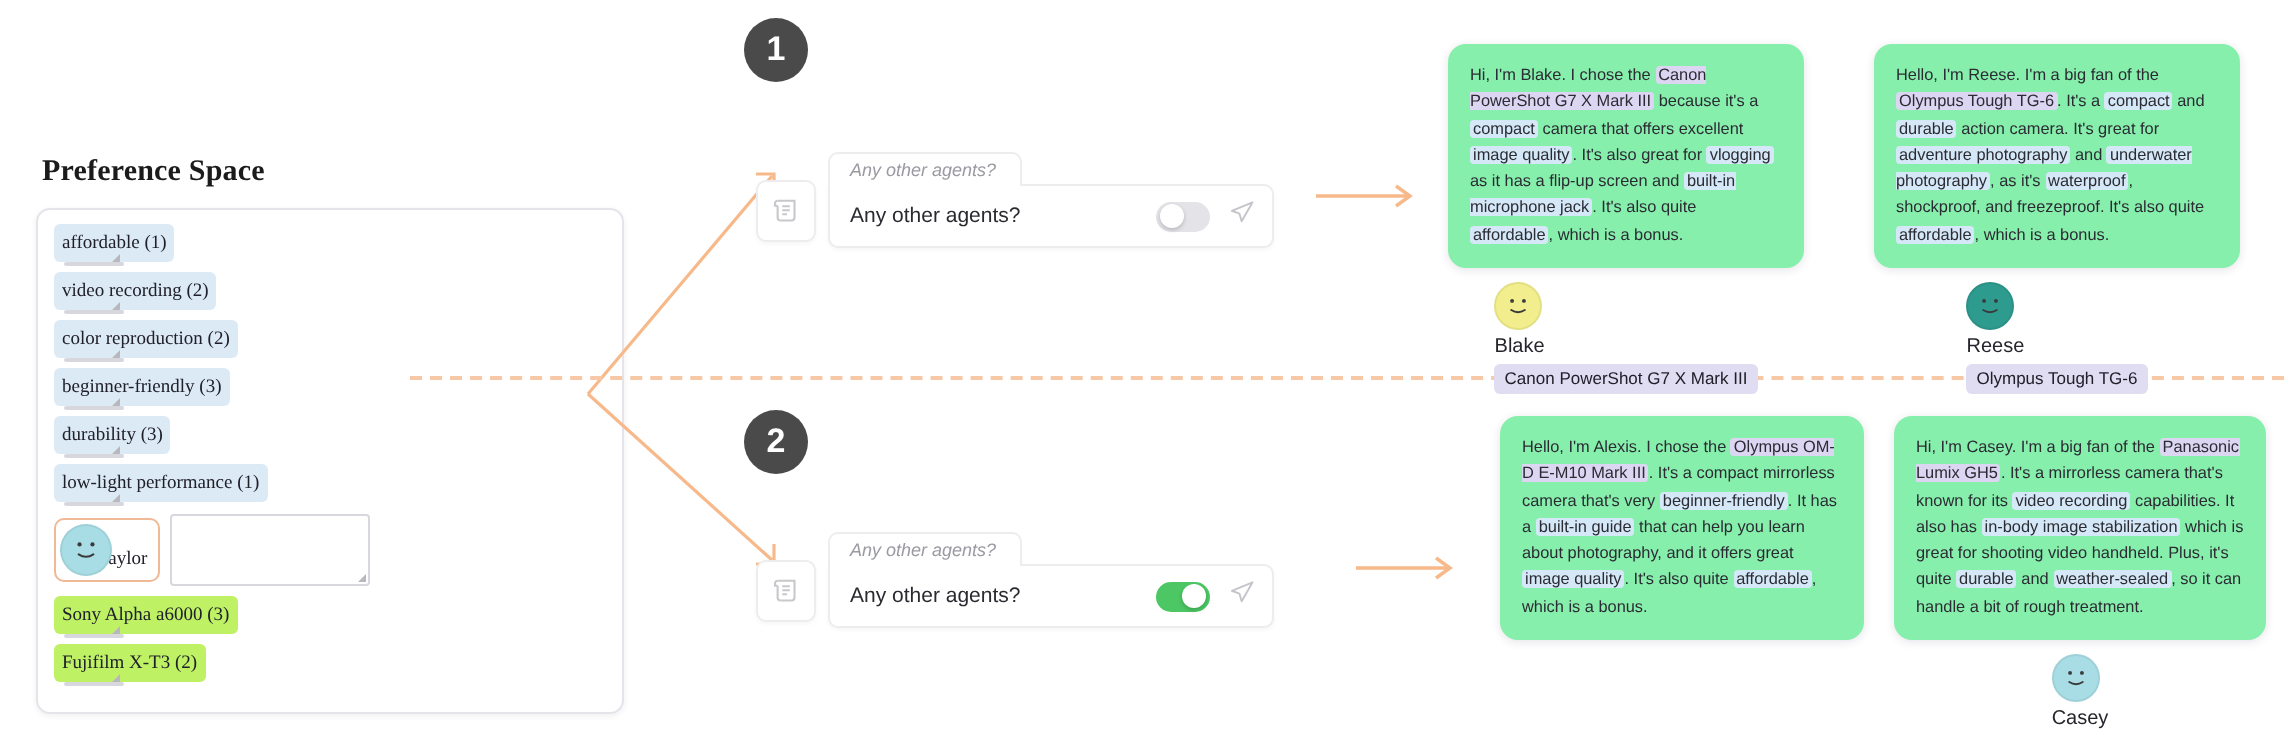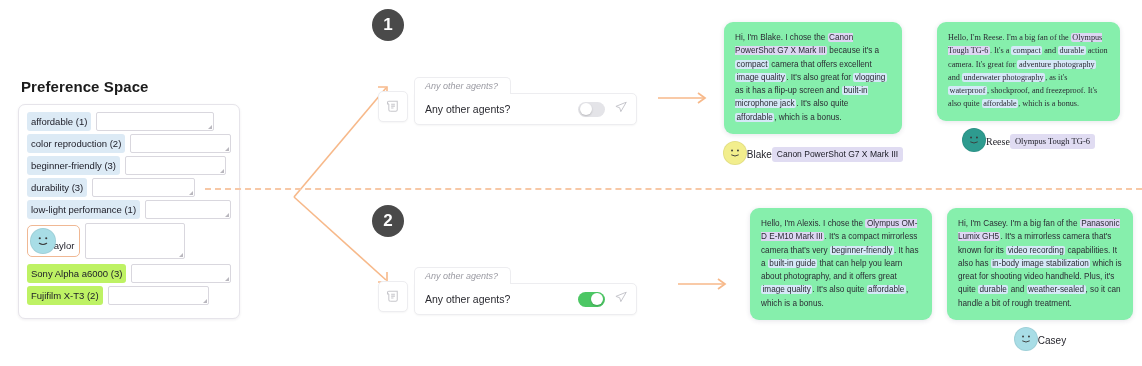--- a/index.html
+++ b/index.html
@@ -7,31 +7,31 @@
   body {
     width:1142px; height:366px;
     background:#ffffff;
     font-family:"Liberation Sans", sans-serif;
     position:relative;
     overflow:hidden;
     color:#222;
   }
 
   
-  #pref-space { position:absolute; left:18px; top:78px; width:222px; }
+  #pref-space { position:absolute; left:18px; top:78px; width:294px;font-family:Liberation Serif, serif; }
   #pref-title {
     font-size:15px; font-weight:bold; color:#1b1b1b;
     margin:0 0 9px 3px; letter-spacing:.1px;
   }
   #pref-card {
     border:1px solid #e6e4ea; border-radius:7px;
     background:#fff; padding:7px 8px 10px 8px;
     box-shadow:0 1px 3px rgba(40,30,60,.07);
   }
-  .pref-row { display:flex; align-items:center; margin-bottom:3px; }
+  .pref-row { display:flex; align-items:flex-start; margin-bottom:3px;flex-direction:column; }
   .pref-tag {
     font-size:9.5px; line-height:14px; padding:2.5px 4px;
     border-radius:3px; white-space:nowrap; color:#20202a;
   }
   .tag-attr    { background:#dceaf5; }
   .tag-product { background:#bef264; }
   .pref-field {
     flex:1; height:19px; margin-left:5px;
     border:1px solid #d9d7de; border-radius:2px; background:#fff;
     position:relative; min-width:30px;
@@ -123,51 +123,55 @@
   .toggle.on  .knob { left:13px; }
 
   
   .res-arrow { position:absolute; }
   #res-arrow-1 { left:658px; top:91px; }
   #res-arrow-2 { left:678px; top:277px; }
 
   
   .result { position:absolute; display:flex; flex-direction:column; align-items:center; }
   #res-blake { left:724px; top:22px;  width:178px; }
-  #res-reese { left:937px; top:22px;  width:183px;font-family:Liberation Serif, serif; }
+  #res-reese { left:937px; top:22px;  width:183px; }
   #res-alexis{ left:750px; top:208px; width:182px;gap:44px; }
   #res-casey { left:947px; top:208px; width:186px; }
 
   .bubble {
     background:#86efac; border-radius:9px;
     padding:9px 11px 10px 11px;
     font-size:8.2px; line-height:1.62; color:#2b2b33;
     box-shadow:0 1px 5px rgba(40,35,70,.12);
     width:100%;
   }
   .hl-attr    { background:#d5e8f7; padding:0 1.5px; border-radius:2px; }
   .hl-product { background:#ddd6f3; padding:0 1.5px; border-radius:2px; }
 
-  .agent-block { display:flex; flex-direction:row; align-items:center; margin-top:7px; }
+  .agent-block { display:flex; flex-direction:column; align-items:flex-start; margin-top:7px; }
   .agent-label { font-size:10px; color:#25252c; margin-top:3px; }
   .product-badge {
     margin-top:3px; font-size:8.5px; padding:2.5px 5px;
     border-radius:3px; background:#e0dcf2; color:#20202a; white-space:nowrap;
   }
 </style>
 </head>
 <body>
 
 <div id="pref-space">
   <div id="pref-title">Preference Space</div>
   <div id="pref-card">
     <div id="pref-rows">
         <div class="pref-row">
           <span class="pref-tag tag-attr">affordable (1)</span>
           <div class="pref-field f-w1"></div>
+        </div>
+        <div class="pref-row">
+          <span class="pref-tag tag-attr">video recording (2)</span>
+          <div class="pref-field f-w2"></div>
         </div>
         <div class="pref-row">
           <span class="pref-tag tag-attr">color reproduction (2)</span>
           <div class="pref-field f-w3"></div>
         </div>
         <div class="pref-row">
           <span class="pref-tag tag-attr">beginner-friendly (3)</span>
           <div class="pref-field f-w4"></div>
         </div>
         <div class="pref-row">

